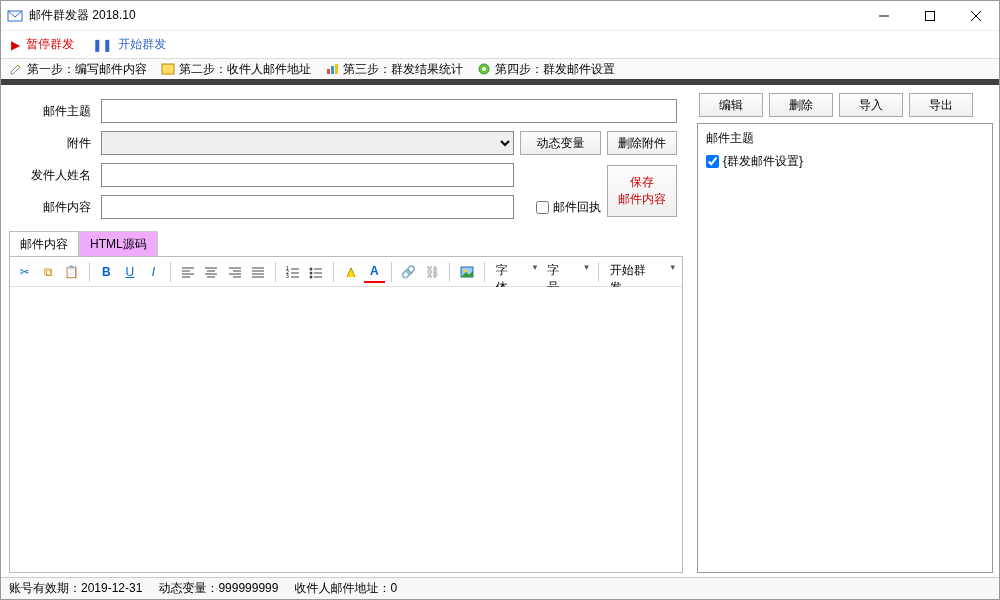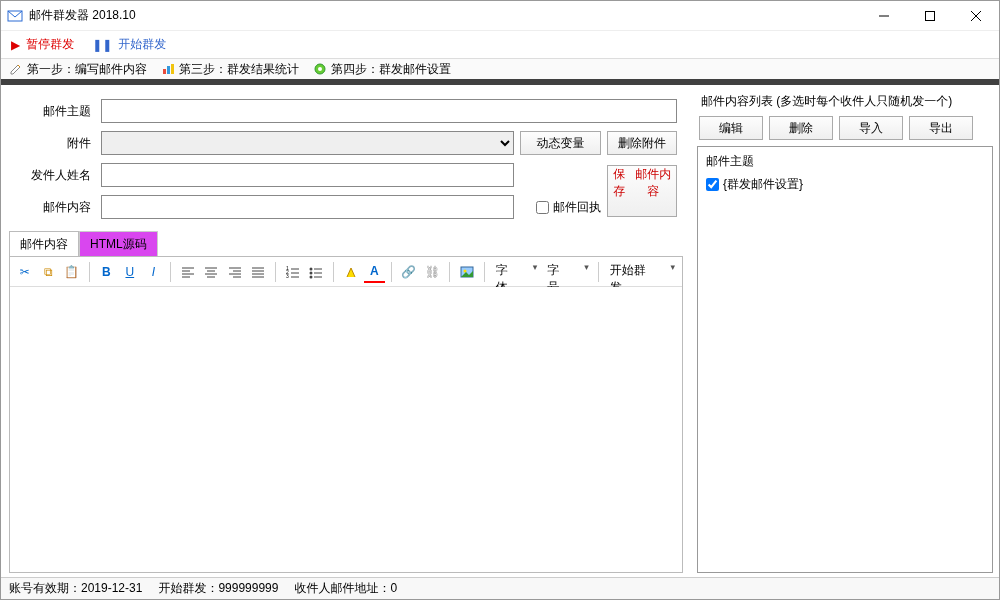--- a/index.html
+++ b/index.html
@@ -19,23 +19,23 @@
 .step-tab .step-icon { width: 14px; height: 14px; display: inline-flex; align-items: center; justify-content: center; }
 .main { display: flex; height: calc(100% - 30px - 28px - 26px - 22px); }
 .left { flex: 1; padding: 10px 8px 4px 8px; display: flex; flex-direction: column; }
 .right { width: 308px; padding: 8px 6px 4px 6px; display: flex; flex-direction: column; }
 .form-grid { display: grid; grid-template-columns: 80px 1fr auto auto; gap: 8px 6px; align-items: center; margin: 4px 6px 10px 6px; }
 .form-grid label { text-align: right; padding-right: 4px; }
 .form-grid input[type=text], .form-grid select { height: 24px; border: 1px solid #888; padding: 0 4px; font-size: 12px; }
 .form-grid select { width: 100%; }
 .btn { height: 24px; min-width: 64px; padding: 0 10px; background: linear-gradient(#fdfdfd,#efefef); border: 1px solid #aaa; font-size: 12px; cursor: default; }
 .btn.wide { min-width: 70px; }
-.save-btn { height: 52px; width: 70px; background: linear-gradient(#fdfdfd,#efefef); border: 1px solid #aaa; color: #c00; font-size: 12px; line-height: 1.4; text-align: center; display: flex; justify-content: center; }
+.save-btn { height: 52px; width: 70px; background: linear-gradient(#fdfdfd,#efefef); border: 1px solid #aaa; color: #c00; font-size: 12px; line-height: 1.4; text-align: center; display: flex; flex-direction: column; justify-content: center; }
 .editor-tabs { display: flex; gap: 0; margin-top: 2px; }
-.editor-tabs .tab { padding: 4px 10px; border: 1px solid #ccc; border-bottom: none; background: #d946ef; font-size: 12px; }
+.editor-tabs .tab { padding: 4px 10px; border: 1px solid #ccc; border-bottom: none; background: #f0abfc; font-size: 12px; }
 .editor-tabs .tab.active { background: #fff; border-color: #bbb; }
 .editor-wrap { border: 1px solid #bbb; flex: 1; display: flex; flex-direction: column; margin-top: -1px; }
 .ed-toolbar { height: 30px; display: flex; align-items: center; gap: 2px; padding: 0 4px; border-bottom: 1px solid #ddd; flex-wrap: nowrap; }
 .ed-toolbar .sep { width: 1px; height: 20px; background: #ccc; margin: 0 4px; }
 .ed-btn { width: 22px; height: 22px; display: flex; align-items: center; justify-content: center; font-size: 12px; }
 .ed-dd { height: 22px; padding: 0 2px 0 4px; display: flex; gap: 14px; font-size: 12px; border: 1px solid transparent; }
 .ed-dd .caret { font-size: 9px; color: #555; }
 .editor-area { flex: 1; background: #fff; }
 .right .group-title { font-size: 12px; margin-bottom: 6px; padding-left: 4px; }
 .right .btn-row { display: flex; gap: 6px; margin-bottom: 6px; padding-left: 2px; }
@@ -92,20 +92,28 @@
         <svg width="14" height="14">
           <path d="M2 10 L9 3 L11 5 L4 12 L2 12 Z" fill="#fff" stroke="#888"></path>
           <path d="M9 3 L11 5" stroke="#d80"></path>
         </svg>
       </span>
     <span>第一步：编写邮件内容</span>
   </div>
   <div class="step-tab">
     <span class="step-icon">
         <svg width="14" height="14">
+          <rect x="1" y="2" width="12" height="10" fill="#fd6" stroke="#b80"></rect>
+        </svg>
+      </span>
+    <span>第二步：收件人邮件地址</span>
+  </div>
+  <div class="step-tab">
+    <span class="step-icon">
+        <svg width="14" height="14">
           <rect x="2" y="7" width="3" height="5" fill="#e74c3c"></rect>
           <rect x="6" y="4" width="3" height="8" fill="#3498db"></rect>
           <rect x="10" y="2" width="3" height="10" fill="#f1c40f"></rect>
         </svg>
       </span>
     <span>第三步：群发结果统计</span>
   </div>
   <div class="step-tab">
     <span class="step-icon">
         <svg width="14" height="14">
@@ -228,34 +236,33 @@
         <div class="ed-dd">
             <span>开始群发</span>
             <span class="caret">▾</span>
           </div>
       </div>
       <div class="editor-area"></div>
     </div>
   </div>
 
   <div class="right">
-    <div class="group-title">邮件内容列表 (多选时每个收件人只随机发一个)</div>
     <div class="btn-row">
       <button class="btn">编辑</button>
       <button class="btn">删除</button>
       <button class="btn">导入</button>
       <button class="btn">导出</button>
     </div>
     <div class="list-box">
       <div class="list-header">邮件主题</div>
       <div class="list-item">
         <input type="checkbox" checked="" style="">
         <span>{群发邮件设置}</span>
       </div>
     </div>
   </div>
 </div>
 
 <div class="statusbar">
   <span><span>账号有效期：</span><span>2019-12-31</span></span>
-  <span><span>开始群发：</span><span>999999999</span></span>
+  <span><span>动态变量：</span><span>999999999</span></span>
   <span><span>收件人邮件地址：</span><span>0</span></span>
 </div>
 
 </body></html>

